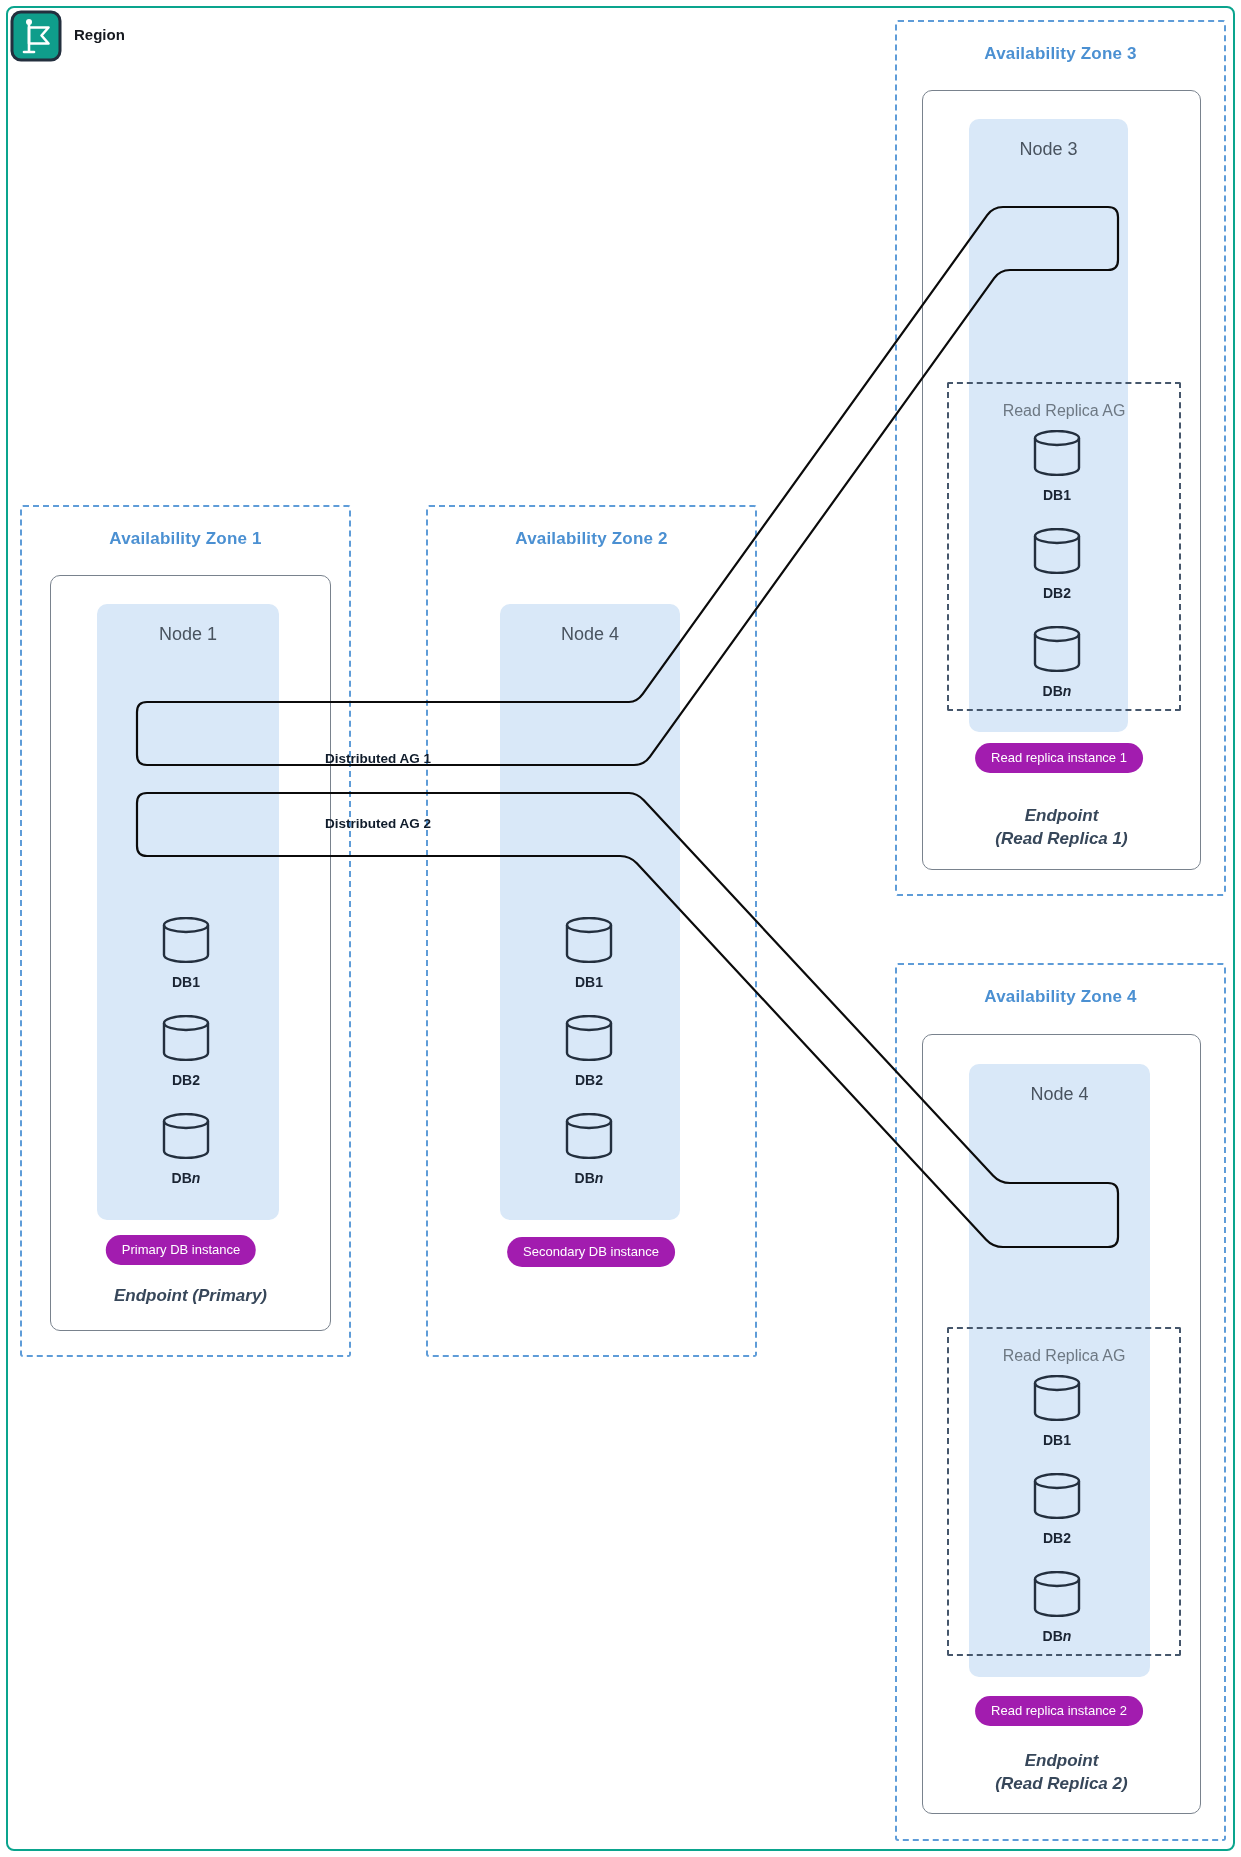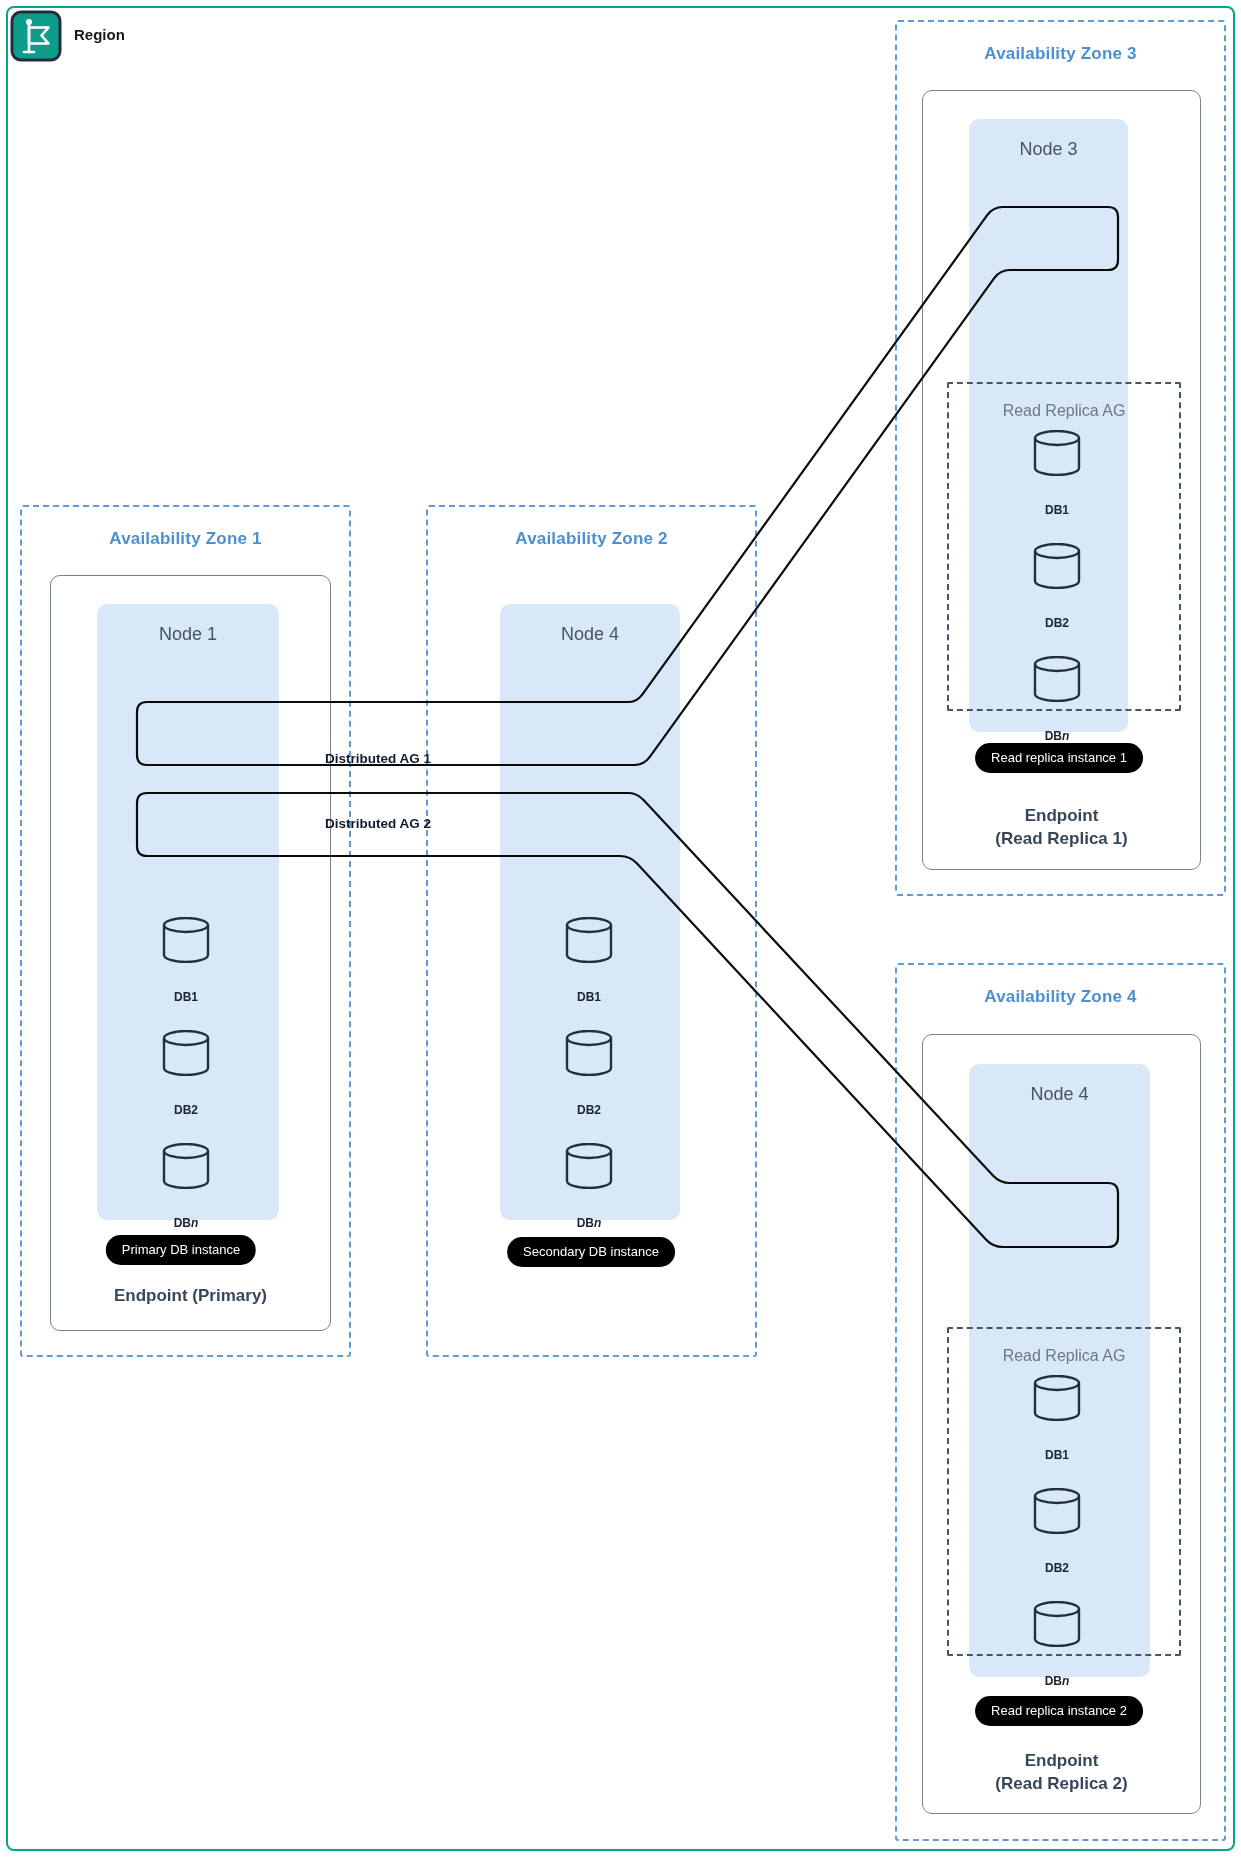--- a/index.html
+++ b/index.html
@@ -17,30 +17,30 @@
 
   .node-box{position:absolute;background:#ffffff;border:1.5px solid #79828d;border-radius:10px;}
   .panel{position:absolute;background:#d9e8f8;border-radius:10px;}
   .panel-label{position:absolute;top:20px;left:0;width:100%;text-align:center;
     font-size:18px;color:#49535f;}
 
   .dashed-group{position:absolute;border:2px dashed #45566b;border-radius:2px;}
   .group-label{position:absolute;left:0;width:100%;text-align:center;
     font-size:16px;color:#6d7883;}
 
-  .badge{position:absolute;transform:translateX(-50%);background:#000000;color:#ffffff;
+  .badge{position:absolute;transform:translateX(-50%);background:#a21caf;color:#ffffff;
     font-size:13px;line-height:30px;height:30px;padding:0 16px;border-radius:16px;white-space:nowrap;}
 
   .endpoint{position:absolute;left:0;width:100%;text-align:center;
-    font-size:17px;font-weight:600;color:#37475a;line-height:23px;}
+    font-size:17px;font-weight:600;color:#37475a;line-height:23px;font-style:italic;}
 
   .db-stack{position:absolute;width:80px;}
   .db-item{display:flex;flex-direction:column;align-items:center;margin-bottom:25px;}
   .db-item svg{display:block;}
-  .db-label{margin-top:26px;font-size:12px;font-weight:bold;color:#1a2433;line-height:16px;}
+  .db-label{margin-top:11px;font-size:14px;font-weight:bold;color:#1a2433;line-height:16px;}
   .db-label i{font-style:italic;}
 
   .bands{position:absolute;left:0;top:0;pointer-events:none;}
   .band{fill:none;stroke:#0b0b0b;stroke-width:2.2;stroke-linejoin:round;}
   .band-label{position:absolute;width:140px;text-align:center;
     font-size:13.5px;font-weight:bold;color:#101c2b;}
 </style>
 </head>
 <body>
 

